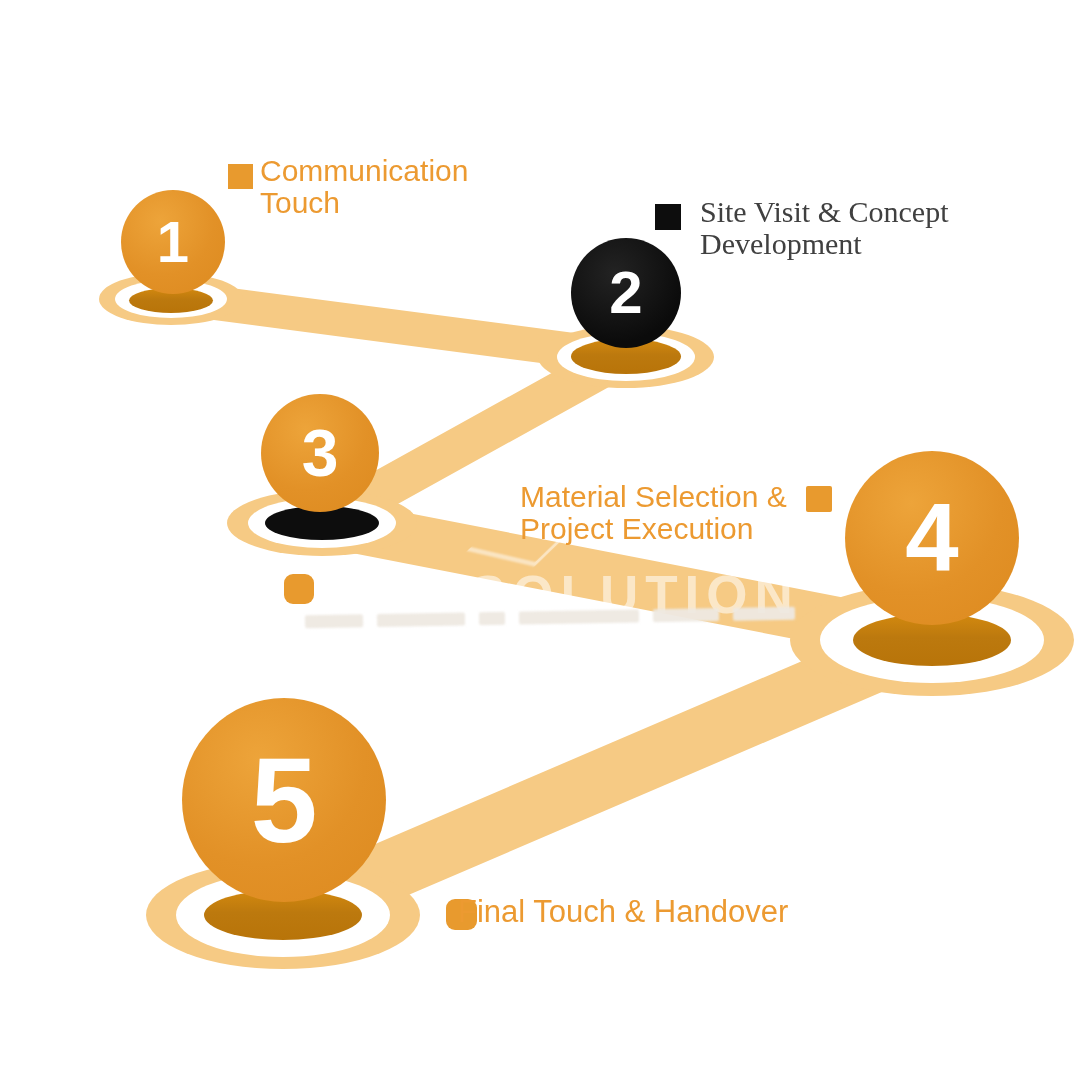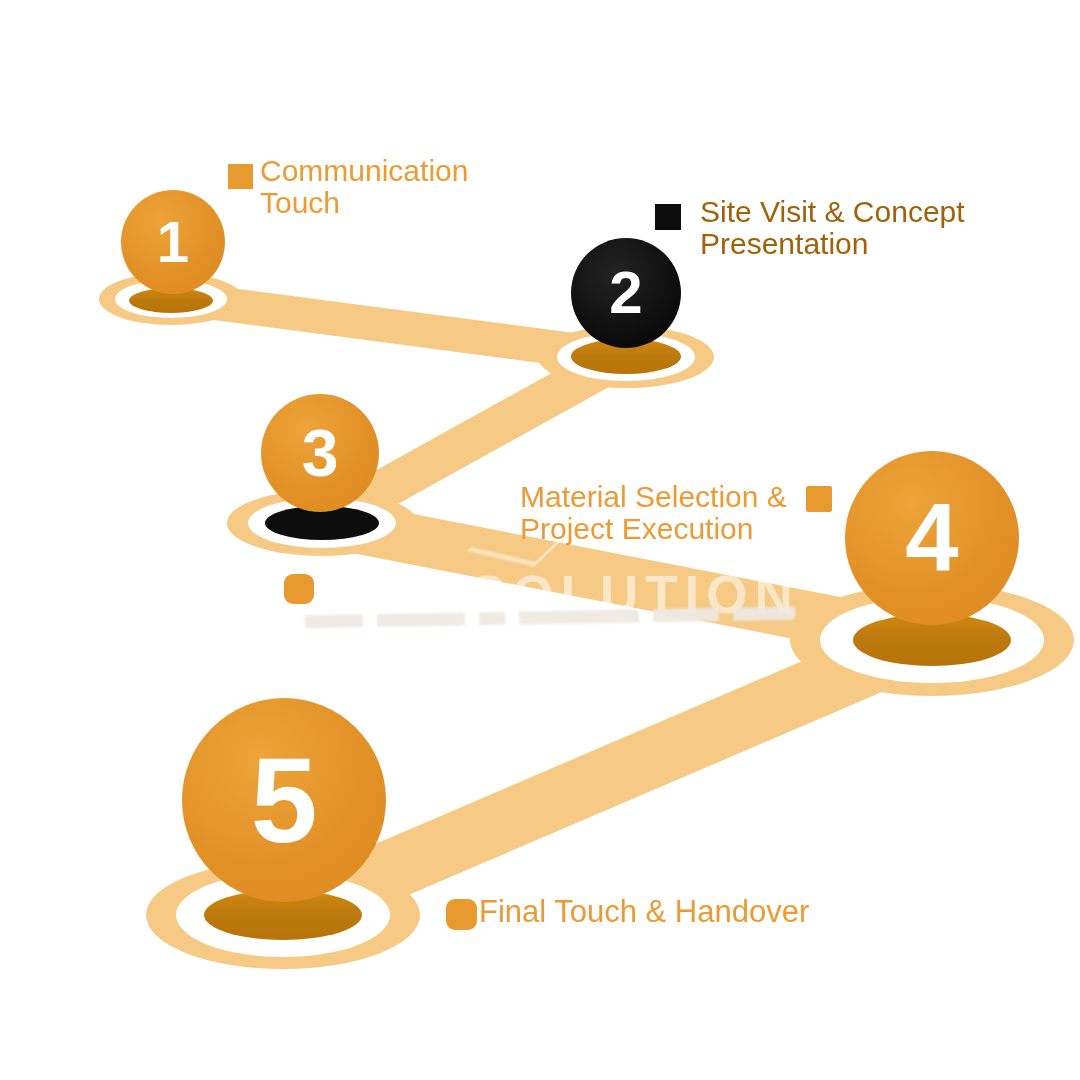--- a/index.html
+++ b/index.html
@@ -17,21 +17,21 @@
     position:absolute;border-radius:50%;display:flex;align-items:center;justify-content:center;
     color:#FFFFFF;font-weight:bold;line-height:1;
   }
   .node-orange{background:radial-gradient(circle at 38% 30%, #EDA43A 0%, #E29127 55%, #DD8A1F 100%);}
   .node-black{background:radial-gradient(circle at 40% 32%, #232323 0%, #0B0B0B 70%);}
   .bullet{position:absolute;}
   .bullet-orange{background:#E89A2E;}
   .bullet-black{background:#0D0D0D;}
   .label{position:absolute;font-size:30px;line-height:32px;}
   .label-orange{color:#EC9A31;}
-  .label-black{color:#a16207;}
+  .label-black{color:#404040;font-family:Liberation Serif, serif;}
   .label span{display:block;}
   .wm-word{
     position:absolute;color:rgba(255,255,255,0.55);font-weight:bold;
     font-size:53px;letter-spacing:7px;white-space:nowrap;
     filter:blur(0.6px);
   }
   .wm-chevron{
     position:absolute;width:78px;height:24px;background:transparent;
     border-bottom:4px solid rgba(255,255,255,0.5);border-right:4px solid rgba(255,255,255,0.5);
     transform:skewX(-40deg) rotate(11deg);filter:blur(0.8px);
@@ -110,29 +110,29 @@
 
   <div class="bullet bullet-orange" style="left:228px;top:164px;width:25px;height:25px;"></div>
   <div class="label label-orange" style="left:260px;top:155px;">
     <span>Communication</span>
     <span>Touch</span>
   </div>
 
   <div class="bullet bullet-black" style="left:655px;top:204px;width:26px;height:26px;"></div>
   <div class="label label-black" style="left:700px;top:196px;">
     <span>Site Visit &amp; Concept</span>
-    <span>Presentation</span>
+    <span>Development</span>
   </div>
 
   <div class="bullet bullet-orange" style="left:284px;top:574px;width:30px;height:30px;border-radius:9px;"></div>
 
   <div class="label label-orange" style="left:520px;top:481px;width:278px;text-align:left;">
     <span>Material Selection &amp;</span>
     <span>Project Execution</span>
   </div>
   <div class="bullet bullet-orange" style="left:806px;top:486px;width:26px;height:26px;border-radius:2px;"></div>
 
   <div class="bullet bullet-orange" style="left:446px;top:899px;width:31px;height:31px;border-radius:9px;"></div>
-  <div class="label label-orange" style="left:479px;top:896px;font-size:31px;">
+  <div class="label label-orange" style="left:458px;top:896px;font-size:31px;">
     <span>Final Touch &amp; Handover</span>
   </div>
 
 </div>
 
 </body></html>

